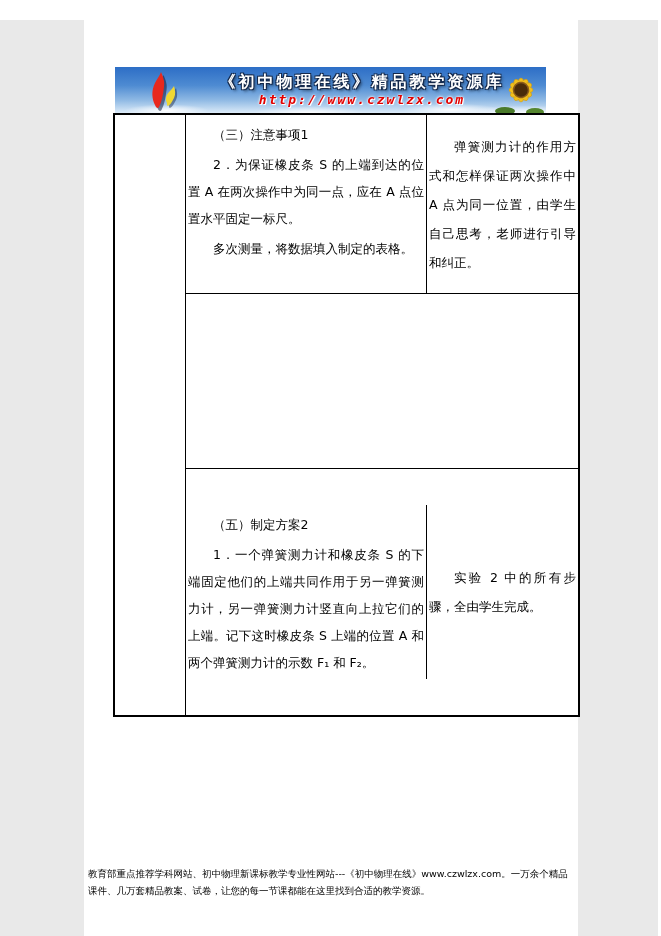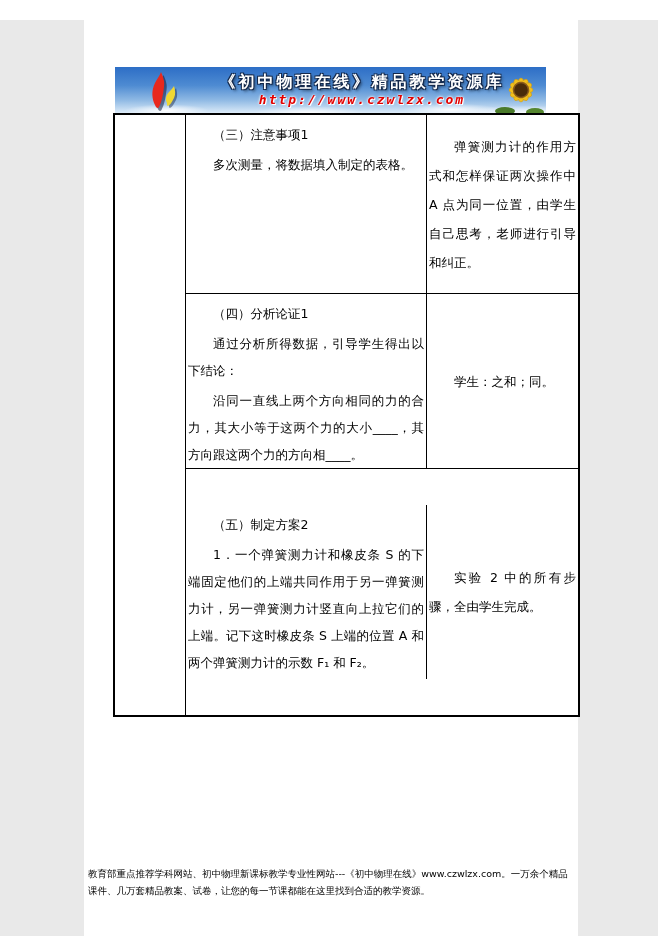--- a/index.html
+++ b/index.html
@@ -103,36 +103,29 @@
     </svg>
   </div>
 
   <div class="doc-table">
     <div class="col-empty"></div>
     <div class="col-main">
 
       <div class="trow row-1">
         <div class="cell-content">
             <p>（三）注意事项1</p>
+            <p>2．为保证橡皮条 S 的上端到达的位置 A 在两次操作中为同一点，应在 A 点位置水平固定一标尺。</p>
             <p>多次测量，将数据填入制定的表格。</p>
           </div>
         <div class="cell-note">
           <div class="note-text">弹簧测力计的作用方式和怎样保证两次操作中 A 点为同一位置，由学生自己思考，老师进行引导和纠正。</div>
         </div>
       </div>
 
       <div class="trow row-2">
-        <div class="cell-content">
-            <p>（四）分析论证1</p>
-            <p>通过分析所得数据，引导学生得出以下结论：</p>
-            <p>沿同一直线上两个方向相同的力的合力，其大小等于这两个力的大小____，其方向跟这两个力的方向相____。</p>
-          </div>
-        <div class="cell-note">
-          <div class="note-text">学生：之和；同。</div>
-        </div>
       </div>
 
       <div class="trow row-3">
         <div class="cell-content">
             <p>（五）制定方案2</p>
             <p>1．一个弹簧测力计和橡皮条 S 的下端固定他们的上端共同作用于另一弹簧测力计，另一弹簧测力计竖直向上拉它们的上端。记下这时橡皮条 S 上端的位置 A 和两个弹簧测力计的示数 F₁ 和 F₂。</p>
           </div>
         <div class="cell-note">
           <div class="note-text">实验 2 中的所有步骤，全由学生完成。</div>
         </div>

